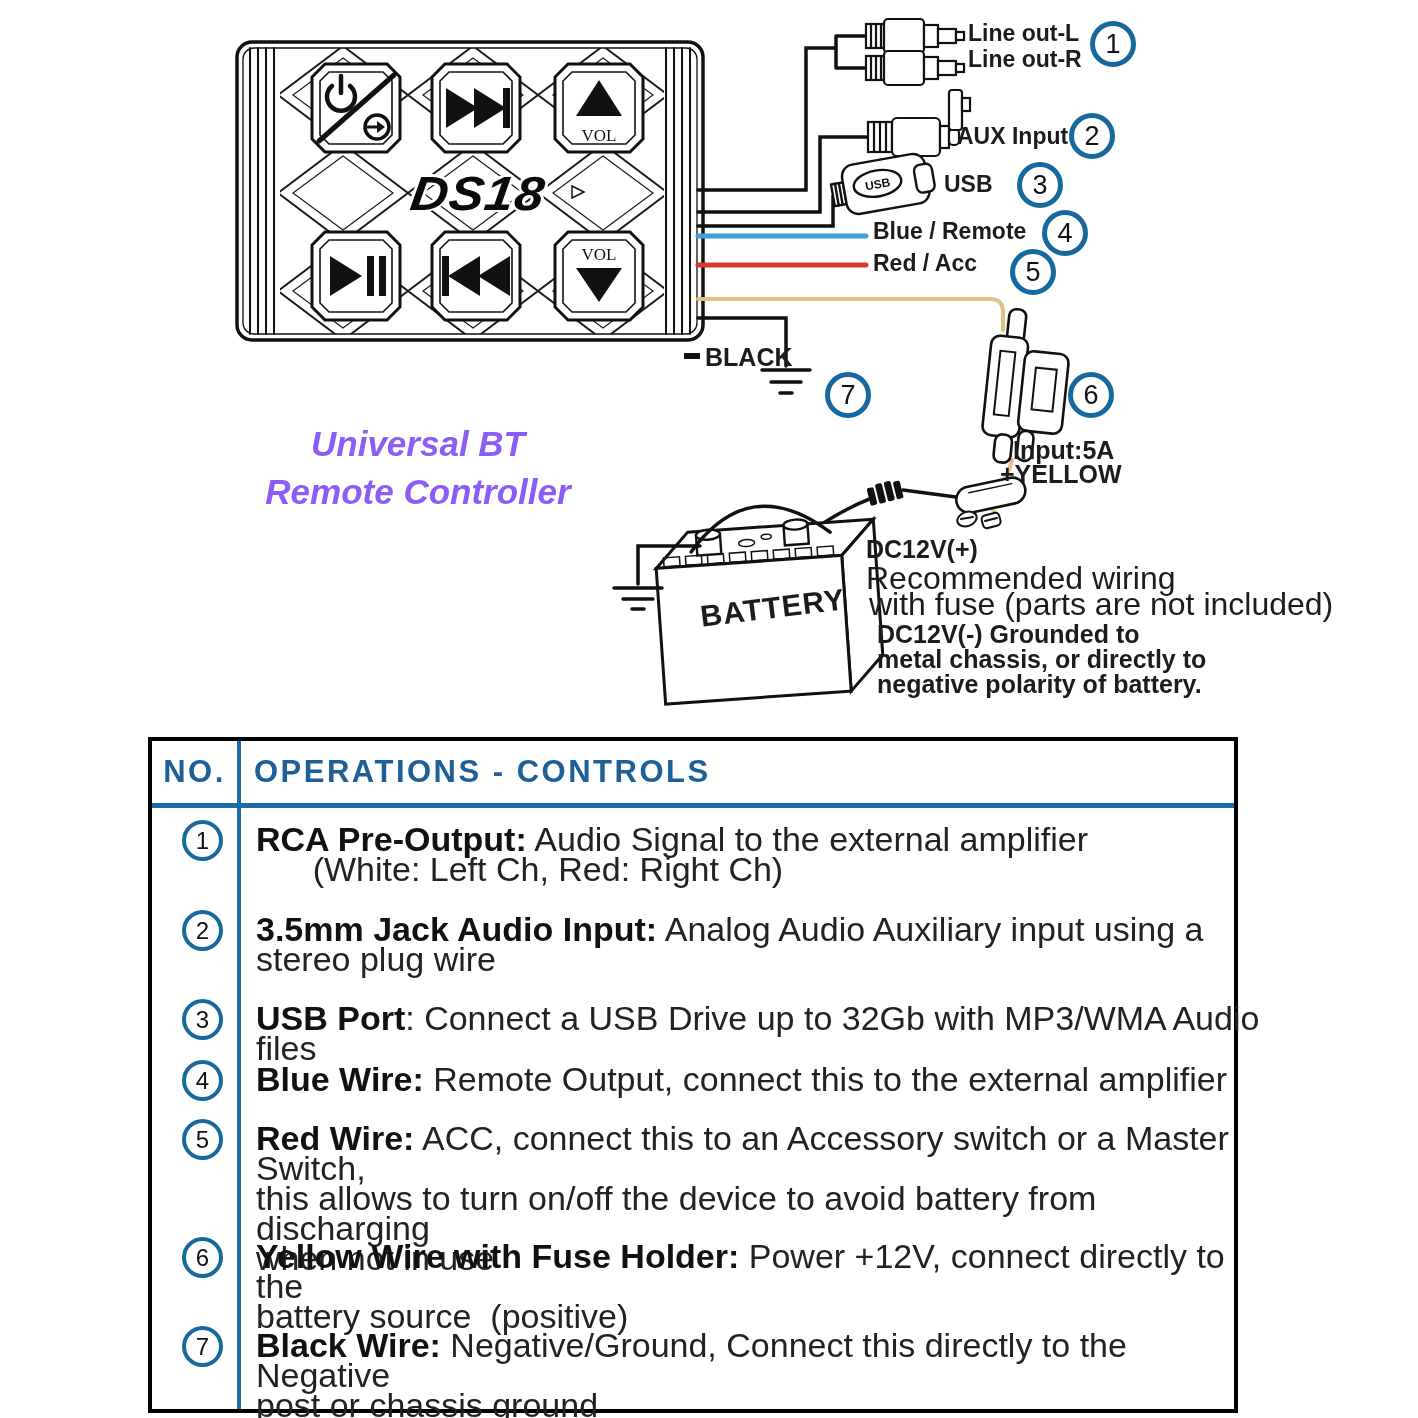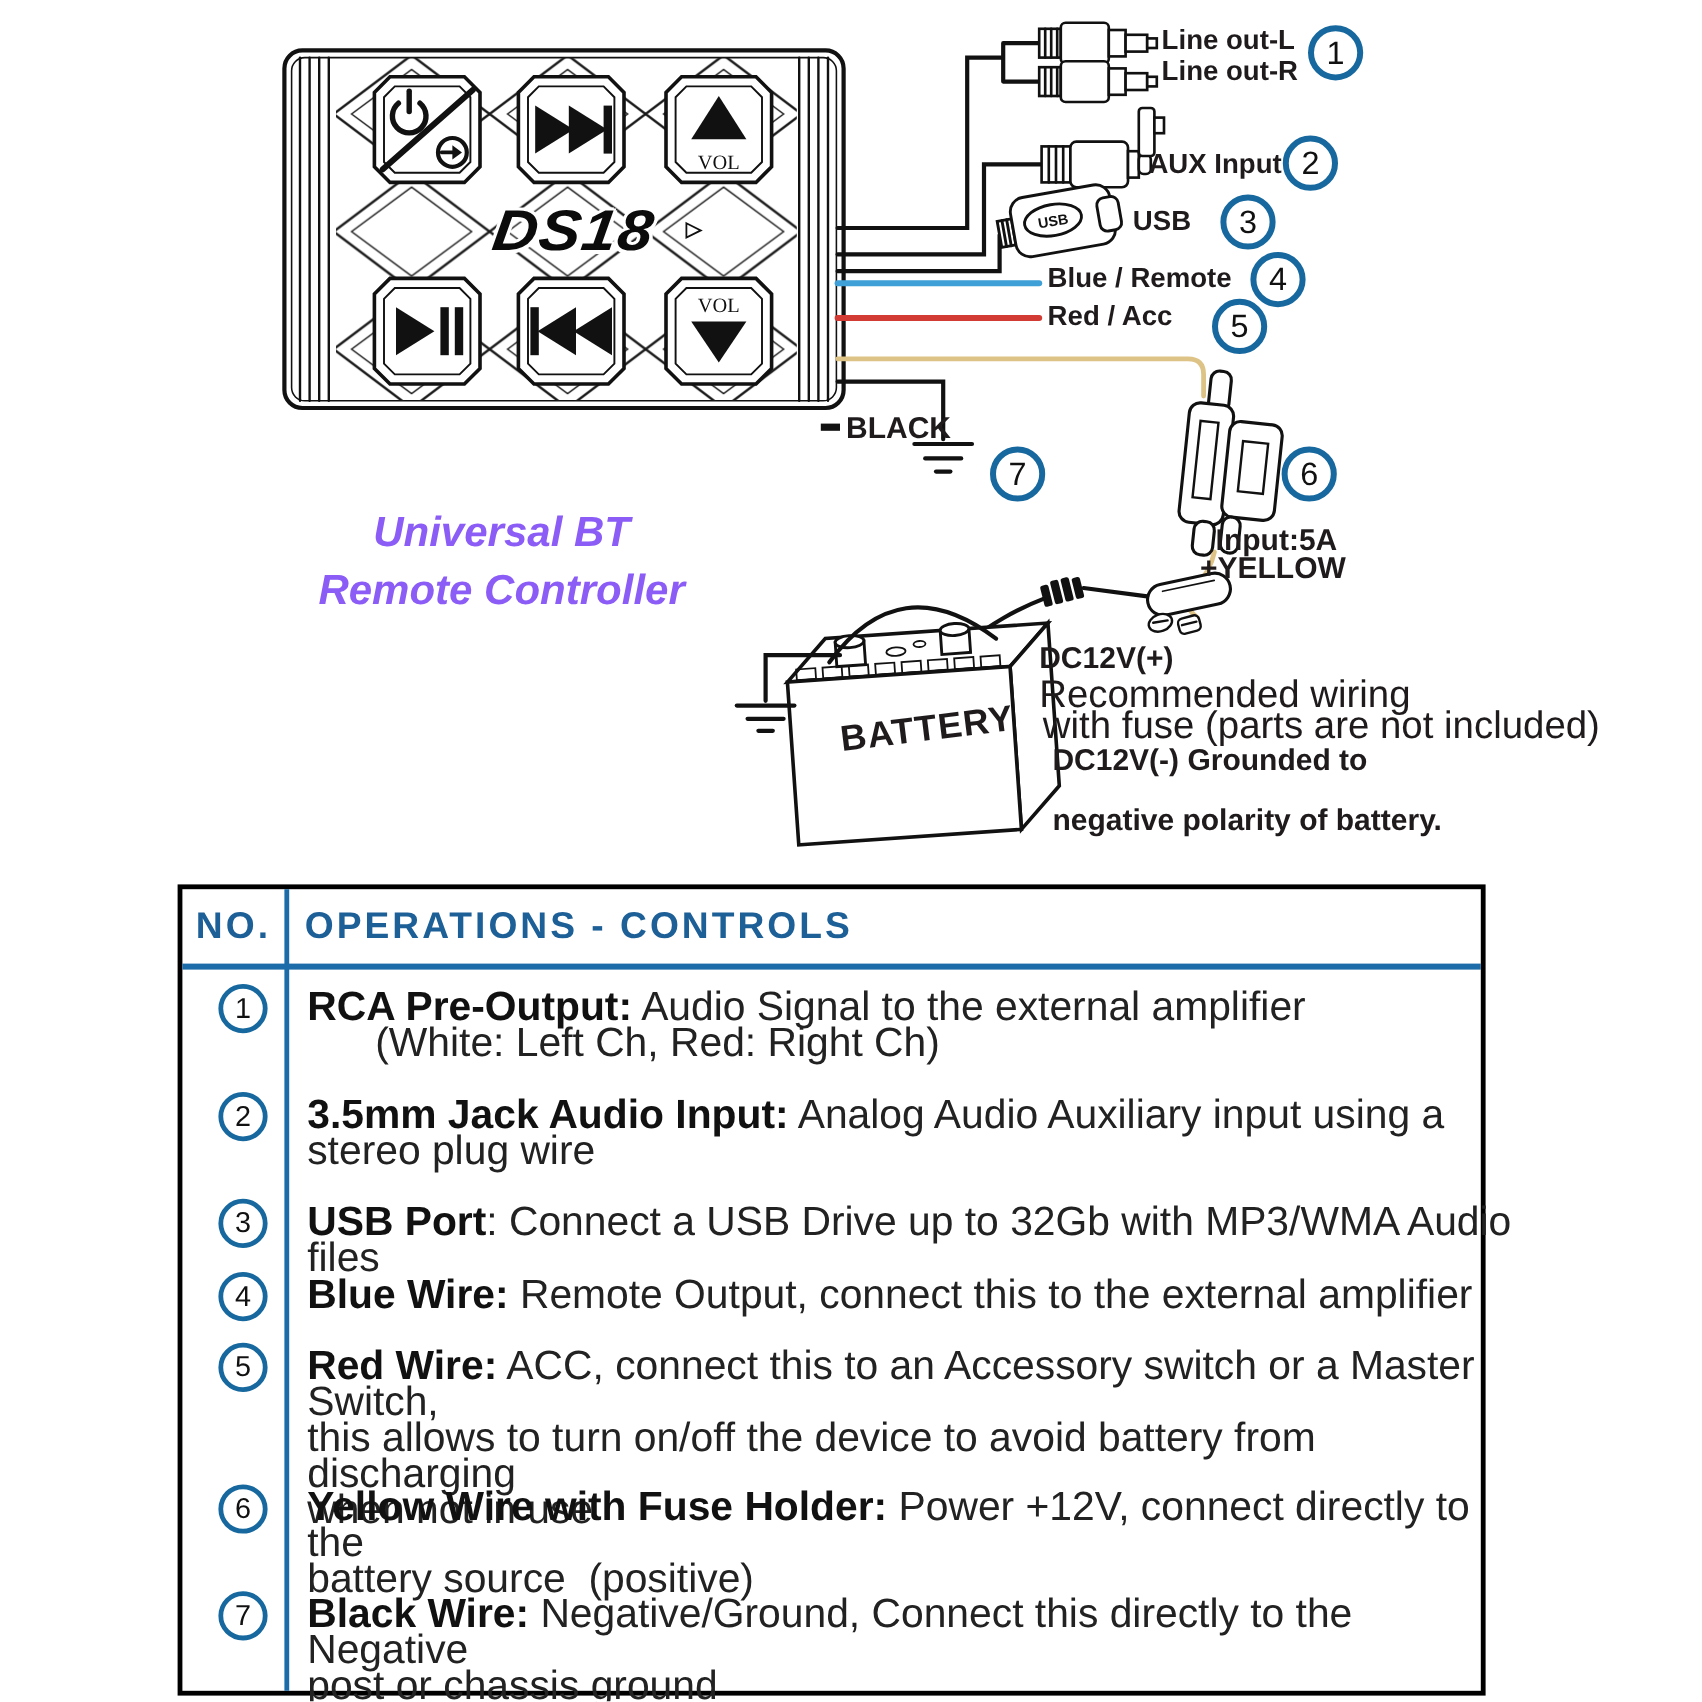--- a/index.html
+++ b/index.html
@@ -267,20 +267,21 @@
   <div class="lab" style="left:944px;top:172px;">USB</div>
   <div class="lab" style="left:873px;top:219px;">Blue / Remote</div>
   <div class="lab" style="left:873px;top:251px;">Red / Acc</div>
   <div class="lab big" style="left:705px;top:344px;">BLACK</div>
   <div class="lab big" style="left:1013px;top:437px;">Input:5A</div>
   <div class="lab big" style="left:1000px;top:461px;">+YELLOW</div>
   <div class="lab big" style="left:866px;top:536px;">DC12V(+)</div>
   <div class="lab normal" style="left:866px;top:562px;">Recommended wiring</div>
   <div class="lab normal" style="left:869px;top:588px;">with fuse (parts are not included)</div>
   <div class="lab big" style="left:877px;top:621px;">DC12V(-) Grounded to</div>
+  <div class="lab big" style="left:877px;top:646px;">metal chassis, or directly to</div>
   <div class="lab big" style="left:877px;top:671px;">negative polarity of battery.</div>
 
   <div class="lab" style="left:700px;top:592px;font-size:30px;letter-spacing:1px;transform:rotate(-7deg);">BATTERY</div>
 
   <div class="dev-title">
     <div>Universal BT</div>
     <div>Remote Controller</div>
   </div>
 
   <div class="dcircle" style="left:1090px;top:21px;">1</div>

